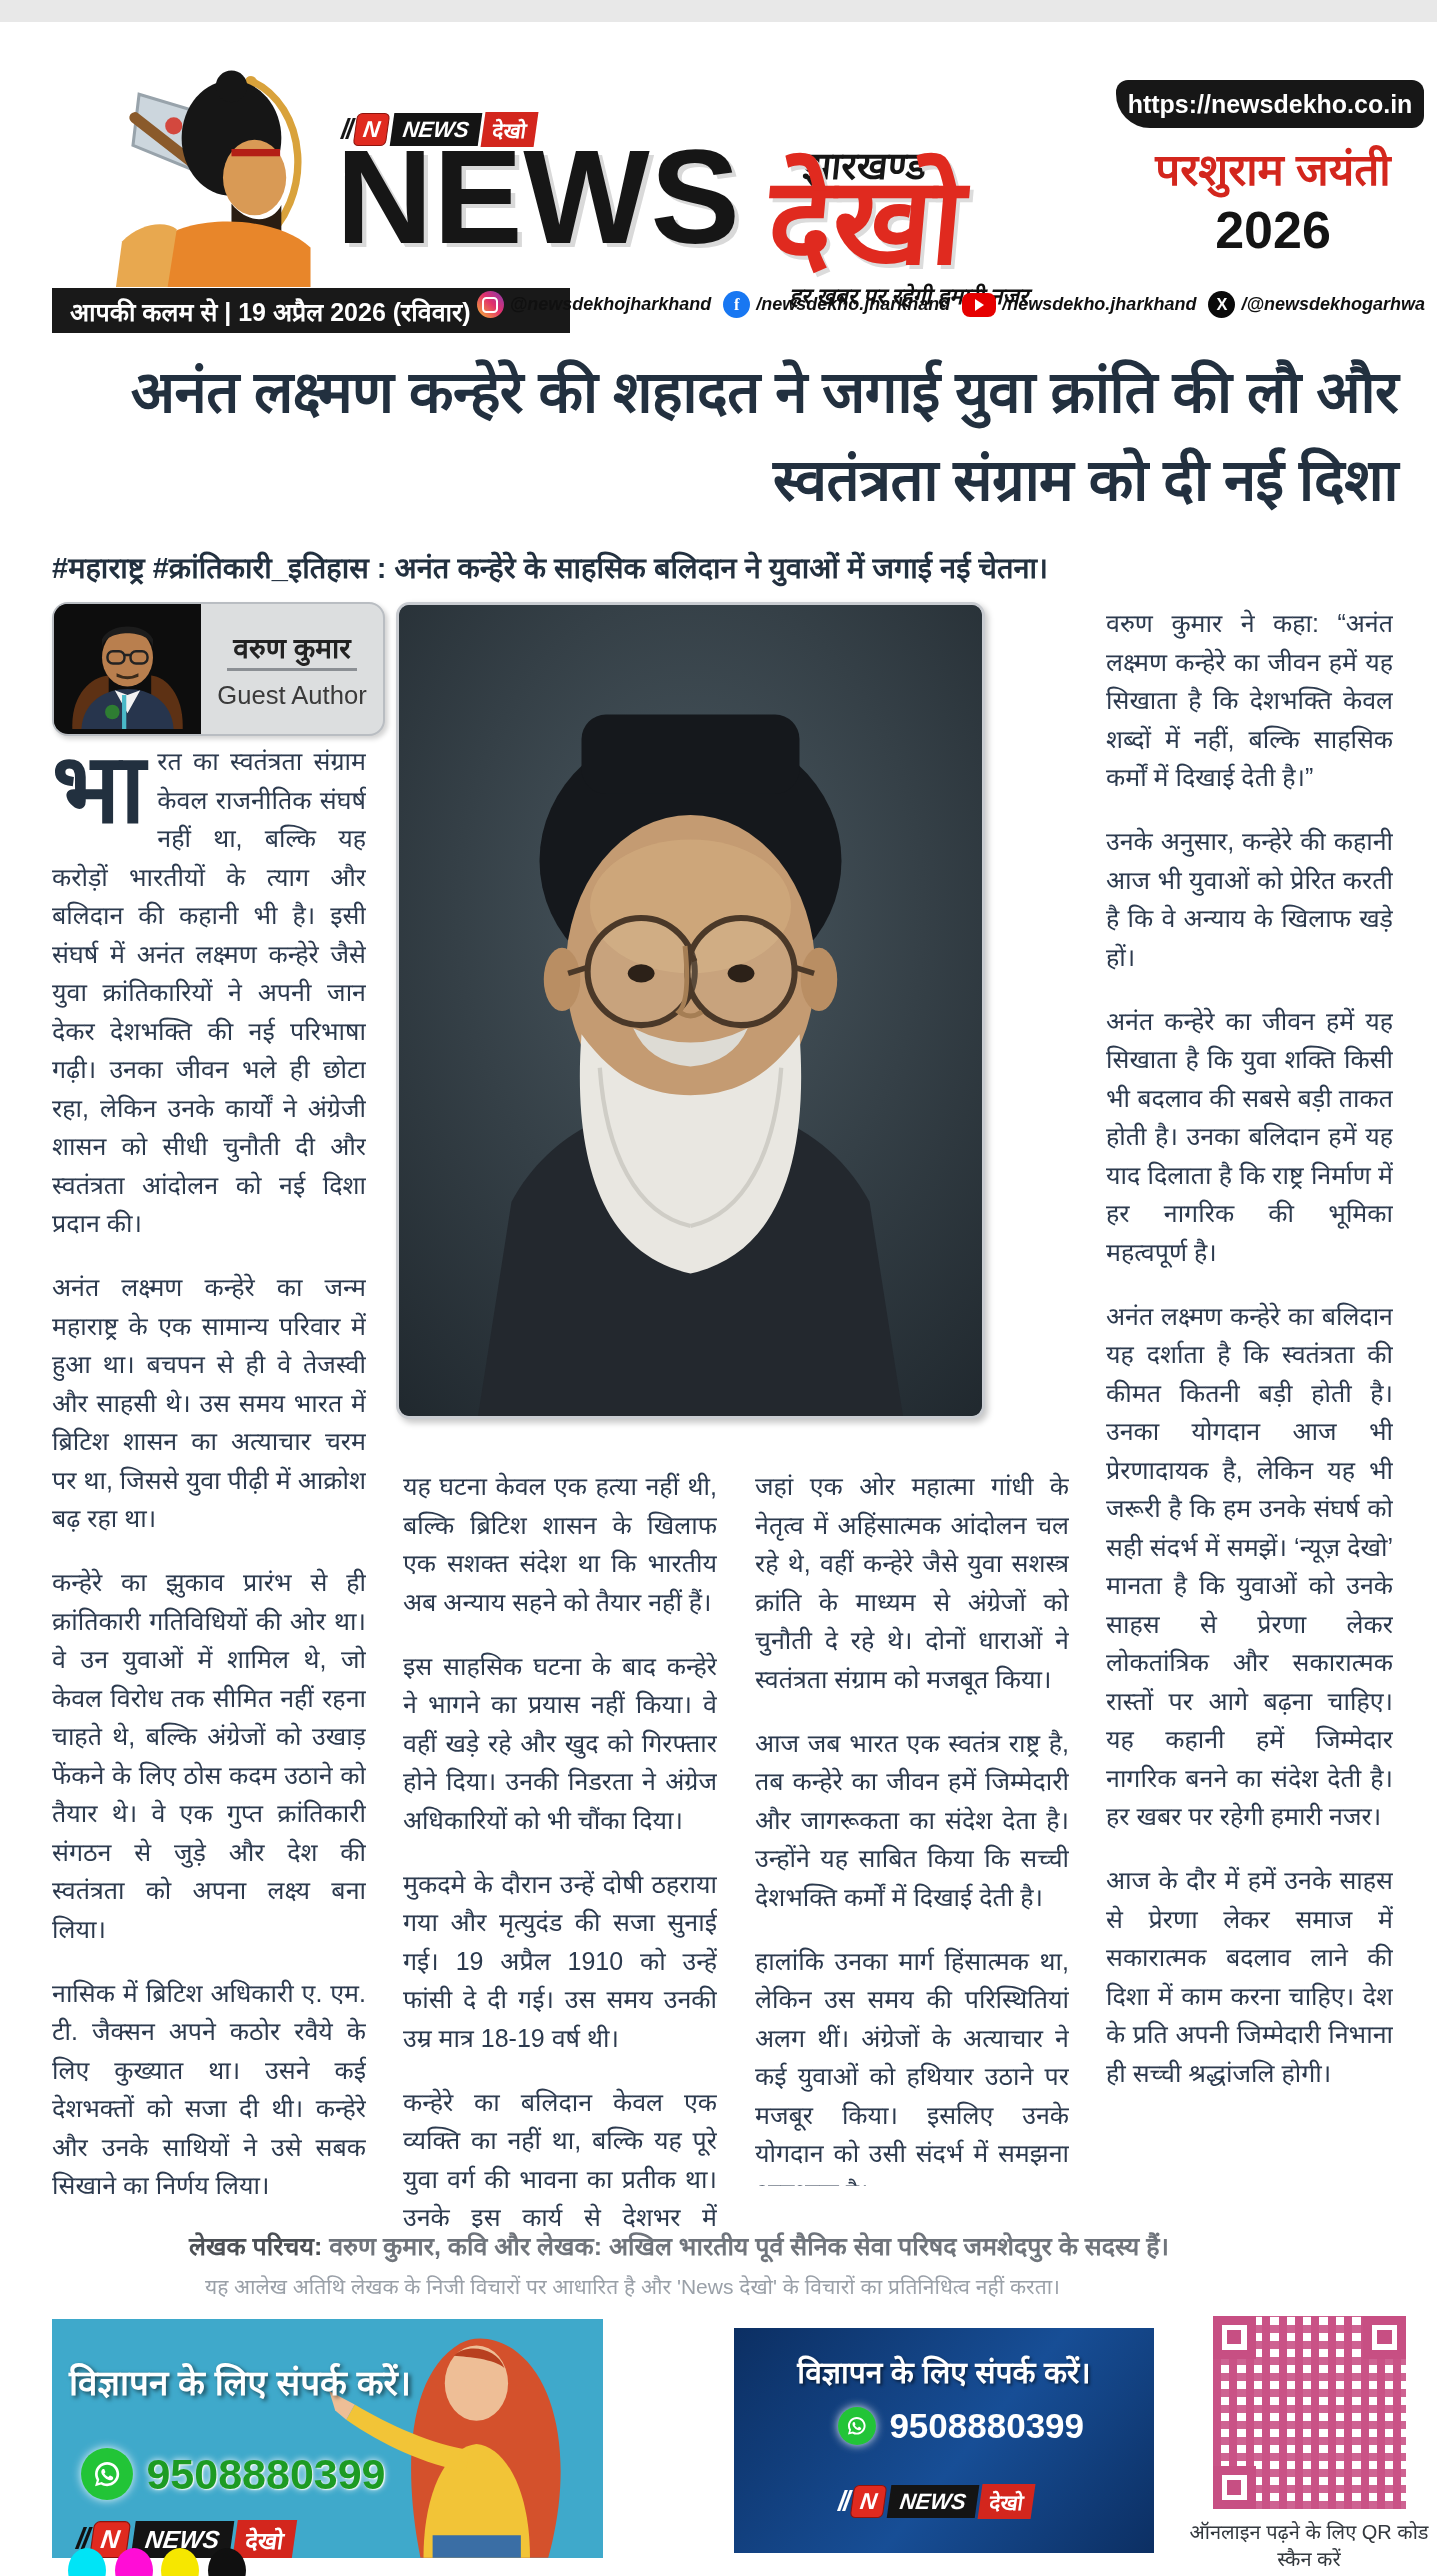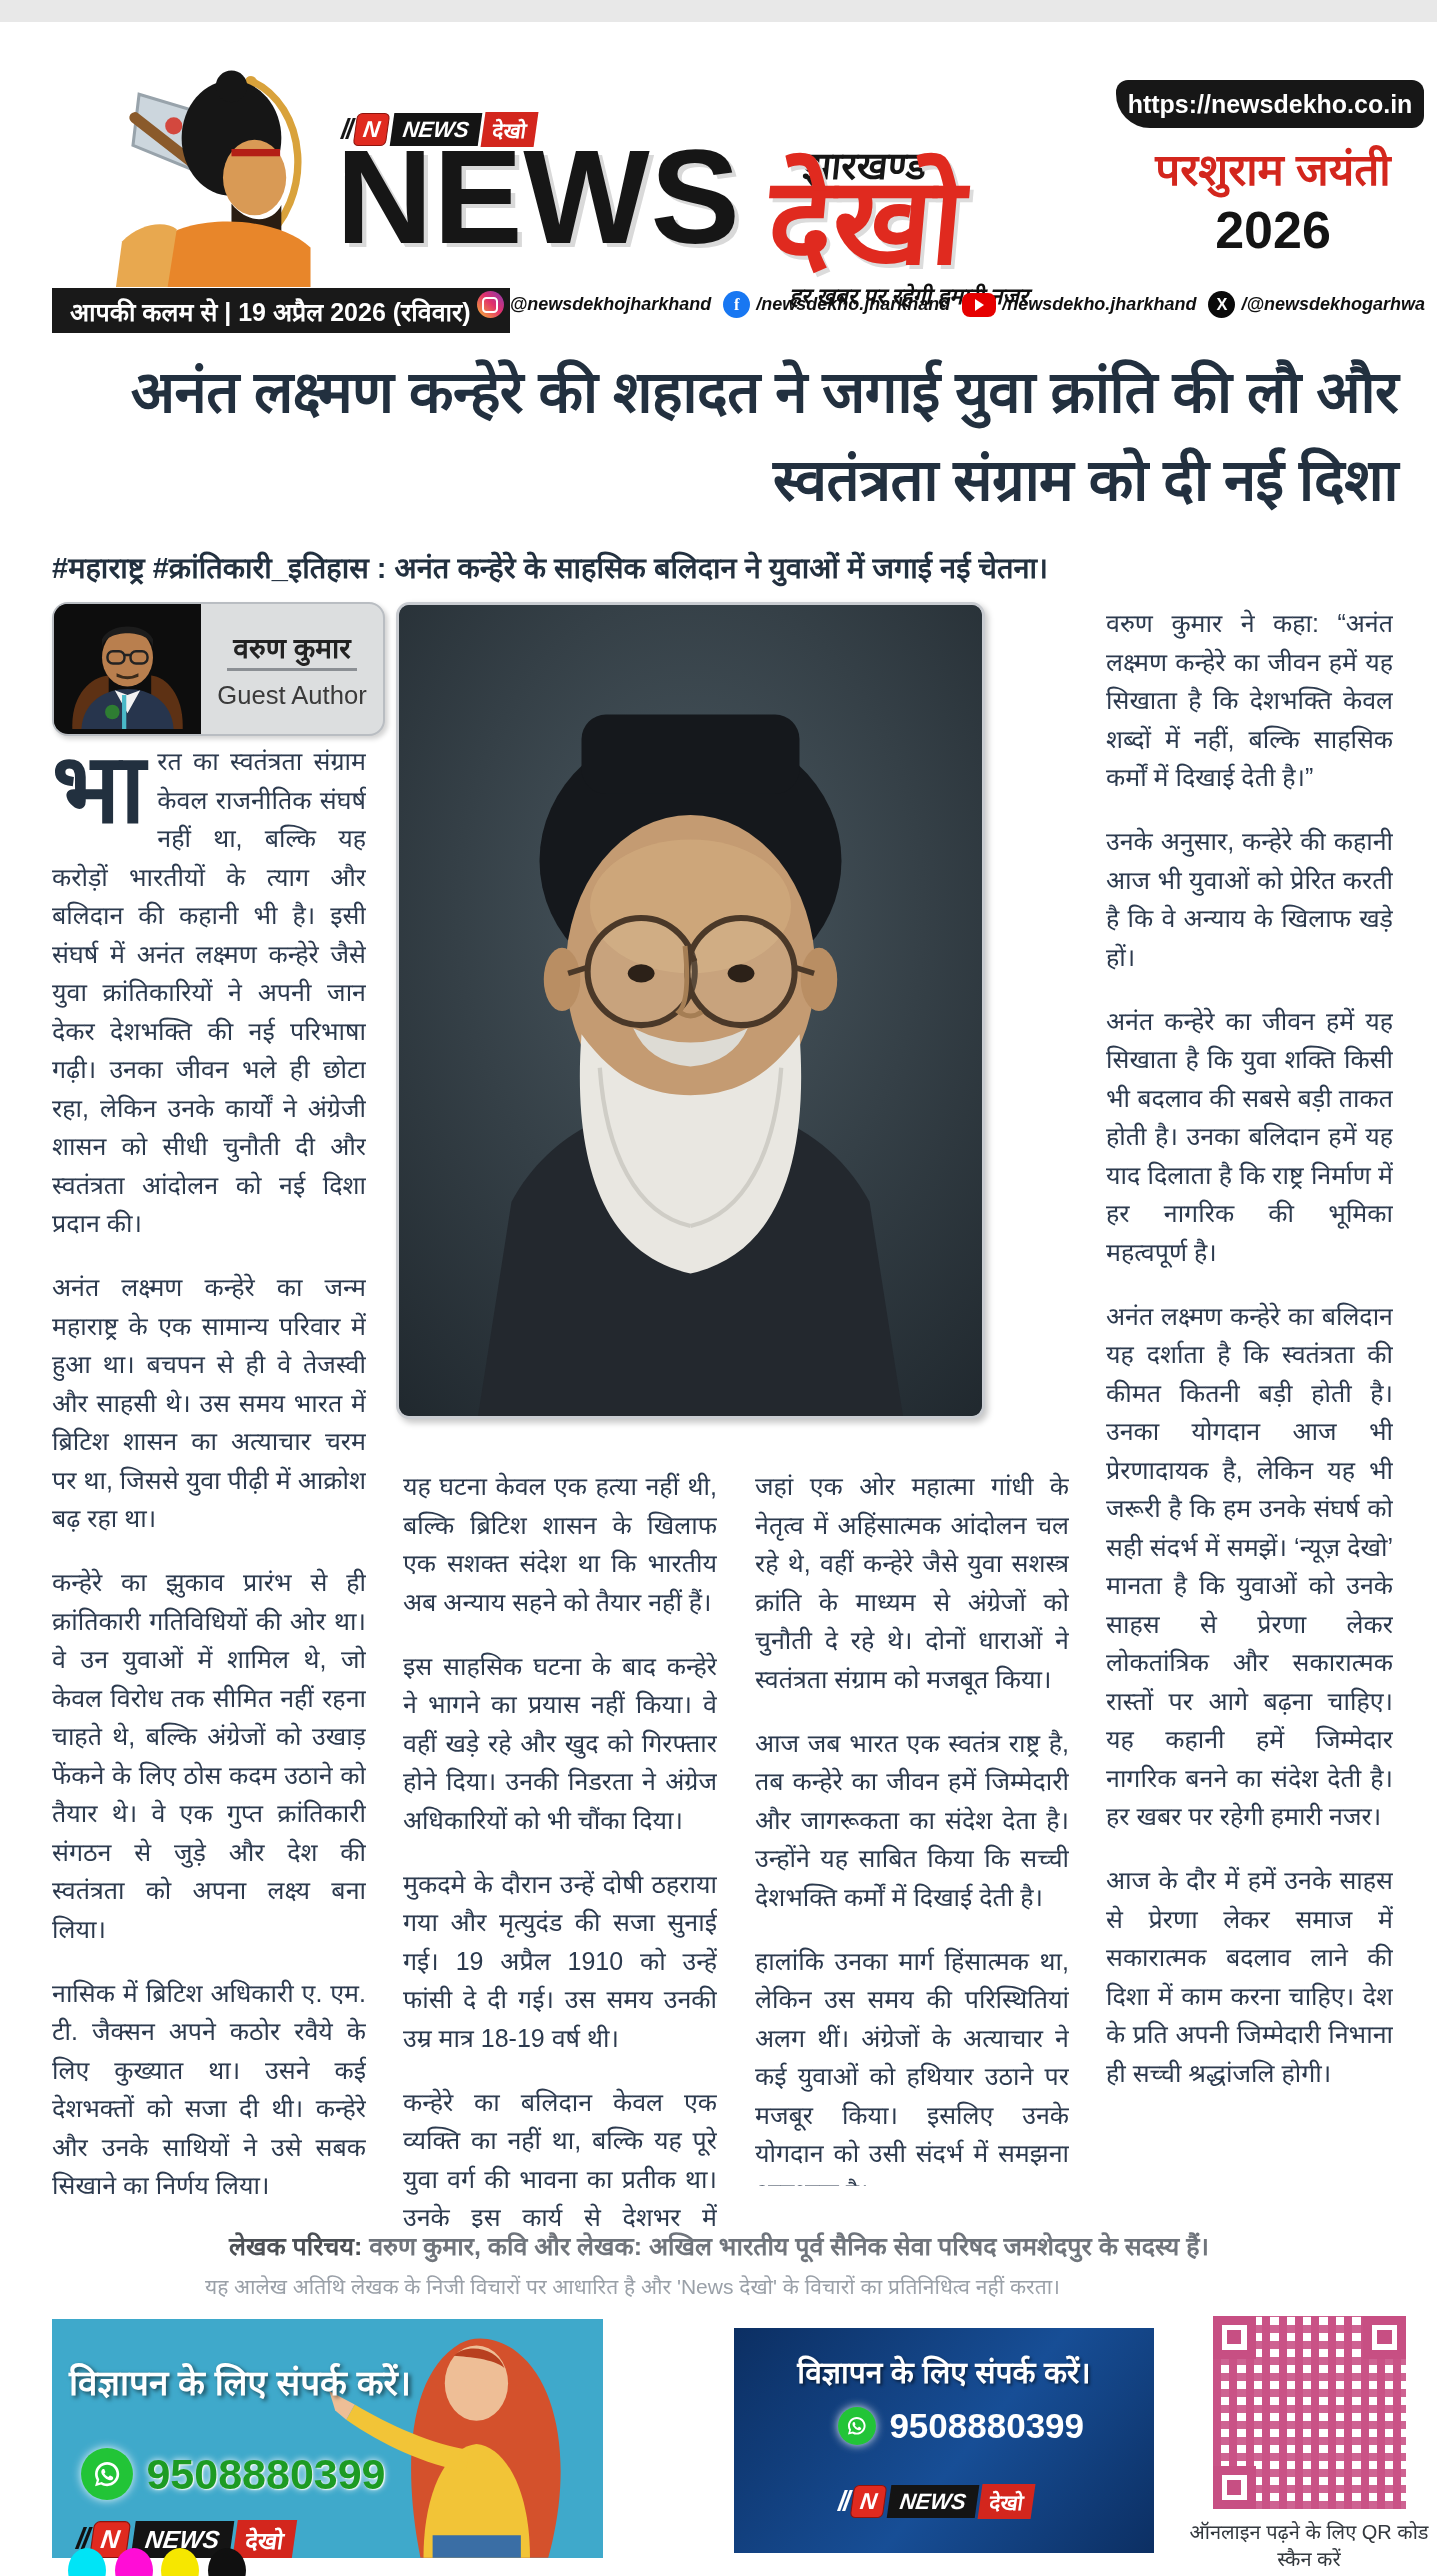--- a/index.html
+++ b/index.html
@@ -21,21 +21,21 @@
   .hdr-chip{left:341px;top:90px;}
   .mh-news{left:336px;top:108px;font-size:134px;line-height:1;font-weight:900;color:#161616;
     letter-spacing:0.6px;text-shadow:4.3px 4.3px 0 #d9d9d9;}
   .mh-region{left:803px;top:116px;font-size:38px;font-weight:800;color:#161616;transform:skewX(-6deg);}
   .mh-dekho{left:769px;top:139px;font-size:121px;line-height:1;font-weight:800;color:#e02a1f;
     transform:skewX(-5deg);text-shadow:3.7px 3.7px 0 #dcdcdc;}
   .mh-tagline{left:789px;top:258px;font-size:22.5px;font-weight:700;font-style:italic;color:#101010;}
   .event-badge{left:1121px;top:122px;width:304px;text-align:center;}
   .event-title{font-size:44px;font-weight:900;color:#d3261d;line-height:1.2;}
   .event-year{font-size:52px;font-weight:900;color:#141414;line-height:1.3;}
-  .date-bar{left:52px;top:266px;width:458px;height:45px;background:#191919;color:#fff;
+  .date-bar{left:52px;top:266px;width:518px;height:45px;background:#191919;color:#fff;
     display:flex;align-items:center;padding-left:18px;font-size:25px;font-weight:600;box-sizing:border-box;}
   .social-row{left:688px;top:269px;width:737px;display:flex;justify-content:flex-end;
     align-items:center;gap:12px;}
   .soc{display:flex;align-items:center;gap:6px;}
   .soc-label{font-size:18px;font-weight:800;color:#101010;font-style:italic;}
   .soc-ic{width:27px;height:27px;border-radius:50%;display:flex;align-items:center;justify-content:center;
     color:#fff;font-weight:900;font-size:16.4px;flex:none;}
   .ic-ig{background:linear-gradient(45deg,#f7b733,#e1306c 55%,#833ab4);}
   .ig-lens{width:12px;height:12px;border:2.4px solid #fff;border-radius:4.3px;}
   .ic-fb{background:#1877f2;font-family:"Liberation Serif",serif;}
@@ -65,21 +65,21 @@
   .col{position:absolute;width:314px;font-size:25px;line-height:1.54;color:#2c3a4e;
     text-align:justify;overflow:hidden;}
   .col p{margin:0 0 25.6px 0;}
   .col1{left:52px;top:720px;height:1466px;}
   .col2{left:403px;top:1445px;height:761px;}
   .col3{left:755px;top:1445px;height:719px;}
   .col4{left:1106px;top:582px;width:287px;height:1486px;}
   .dropcap{float:left;font-size:97px;line-height:73px;font-weight:800;color:#22303f;margin:9.7px 12px 3.7px 0;}
 
   
-  .bio-line{left:0;top:2206px;width:1358px;text-align:center;font-size:25px;font-weight:700;color:#70757c;padding-left:40px;}
+  .bio-line{left:0;top:2206px;width:1358px;text-align:center;font-size:25px;font-weight:700;color:#70757c;}
   .bio-label{color:#4c5055;font-weight:800;}
   .disclaimer{left:0;top:2250px;width:1265px;text-align:center;font-size:21px;color:#9aa0a8;}
 
   
   .ad-left{left:52px;top:2297px;width:551px;height:239px;background:#3fa9cb;overflow:hidden;}
   .ad-left-title{position:absolute;left:17px;top:39px;width:353px;font-size:35px;font-weight:900;color:#fff;
     text-shadow:2.4px 2.4px 4.3px rgba(0,0,0,.6);}
   .phone-row{position:absolute;display:flex;align-items:center;gap:13.4px;}
   .pr-left{left:29px;top:129px;}
   .wa-ic{border-radius:50%;background:#22c437;display:flex;align-items:center;justify-content:center;

